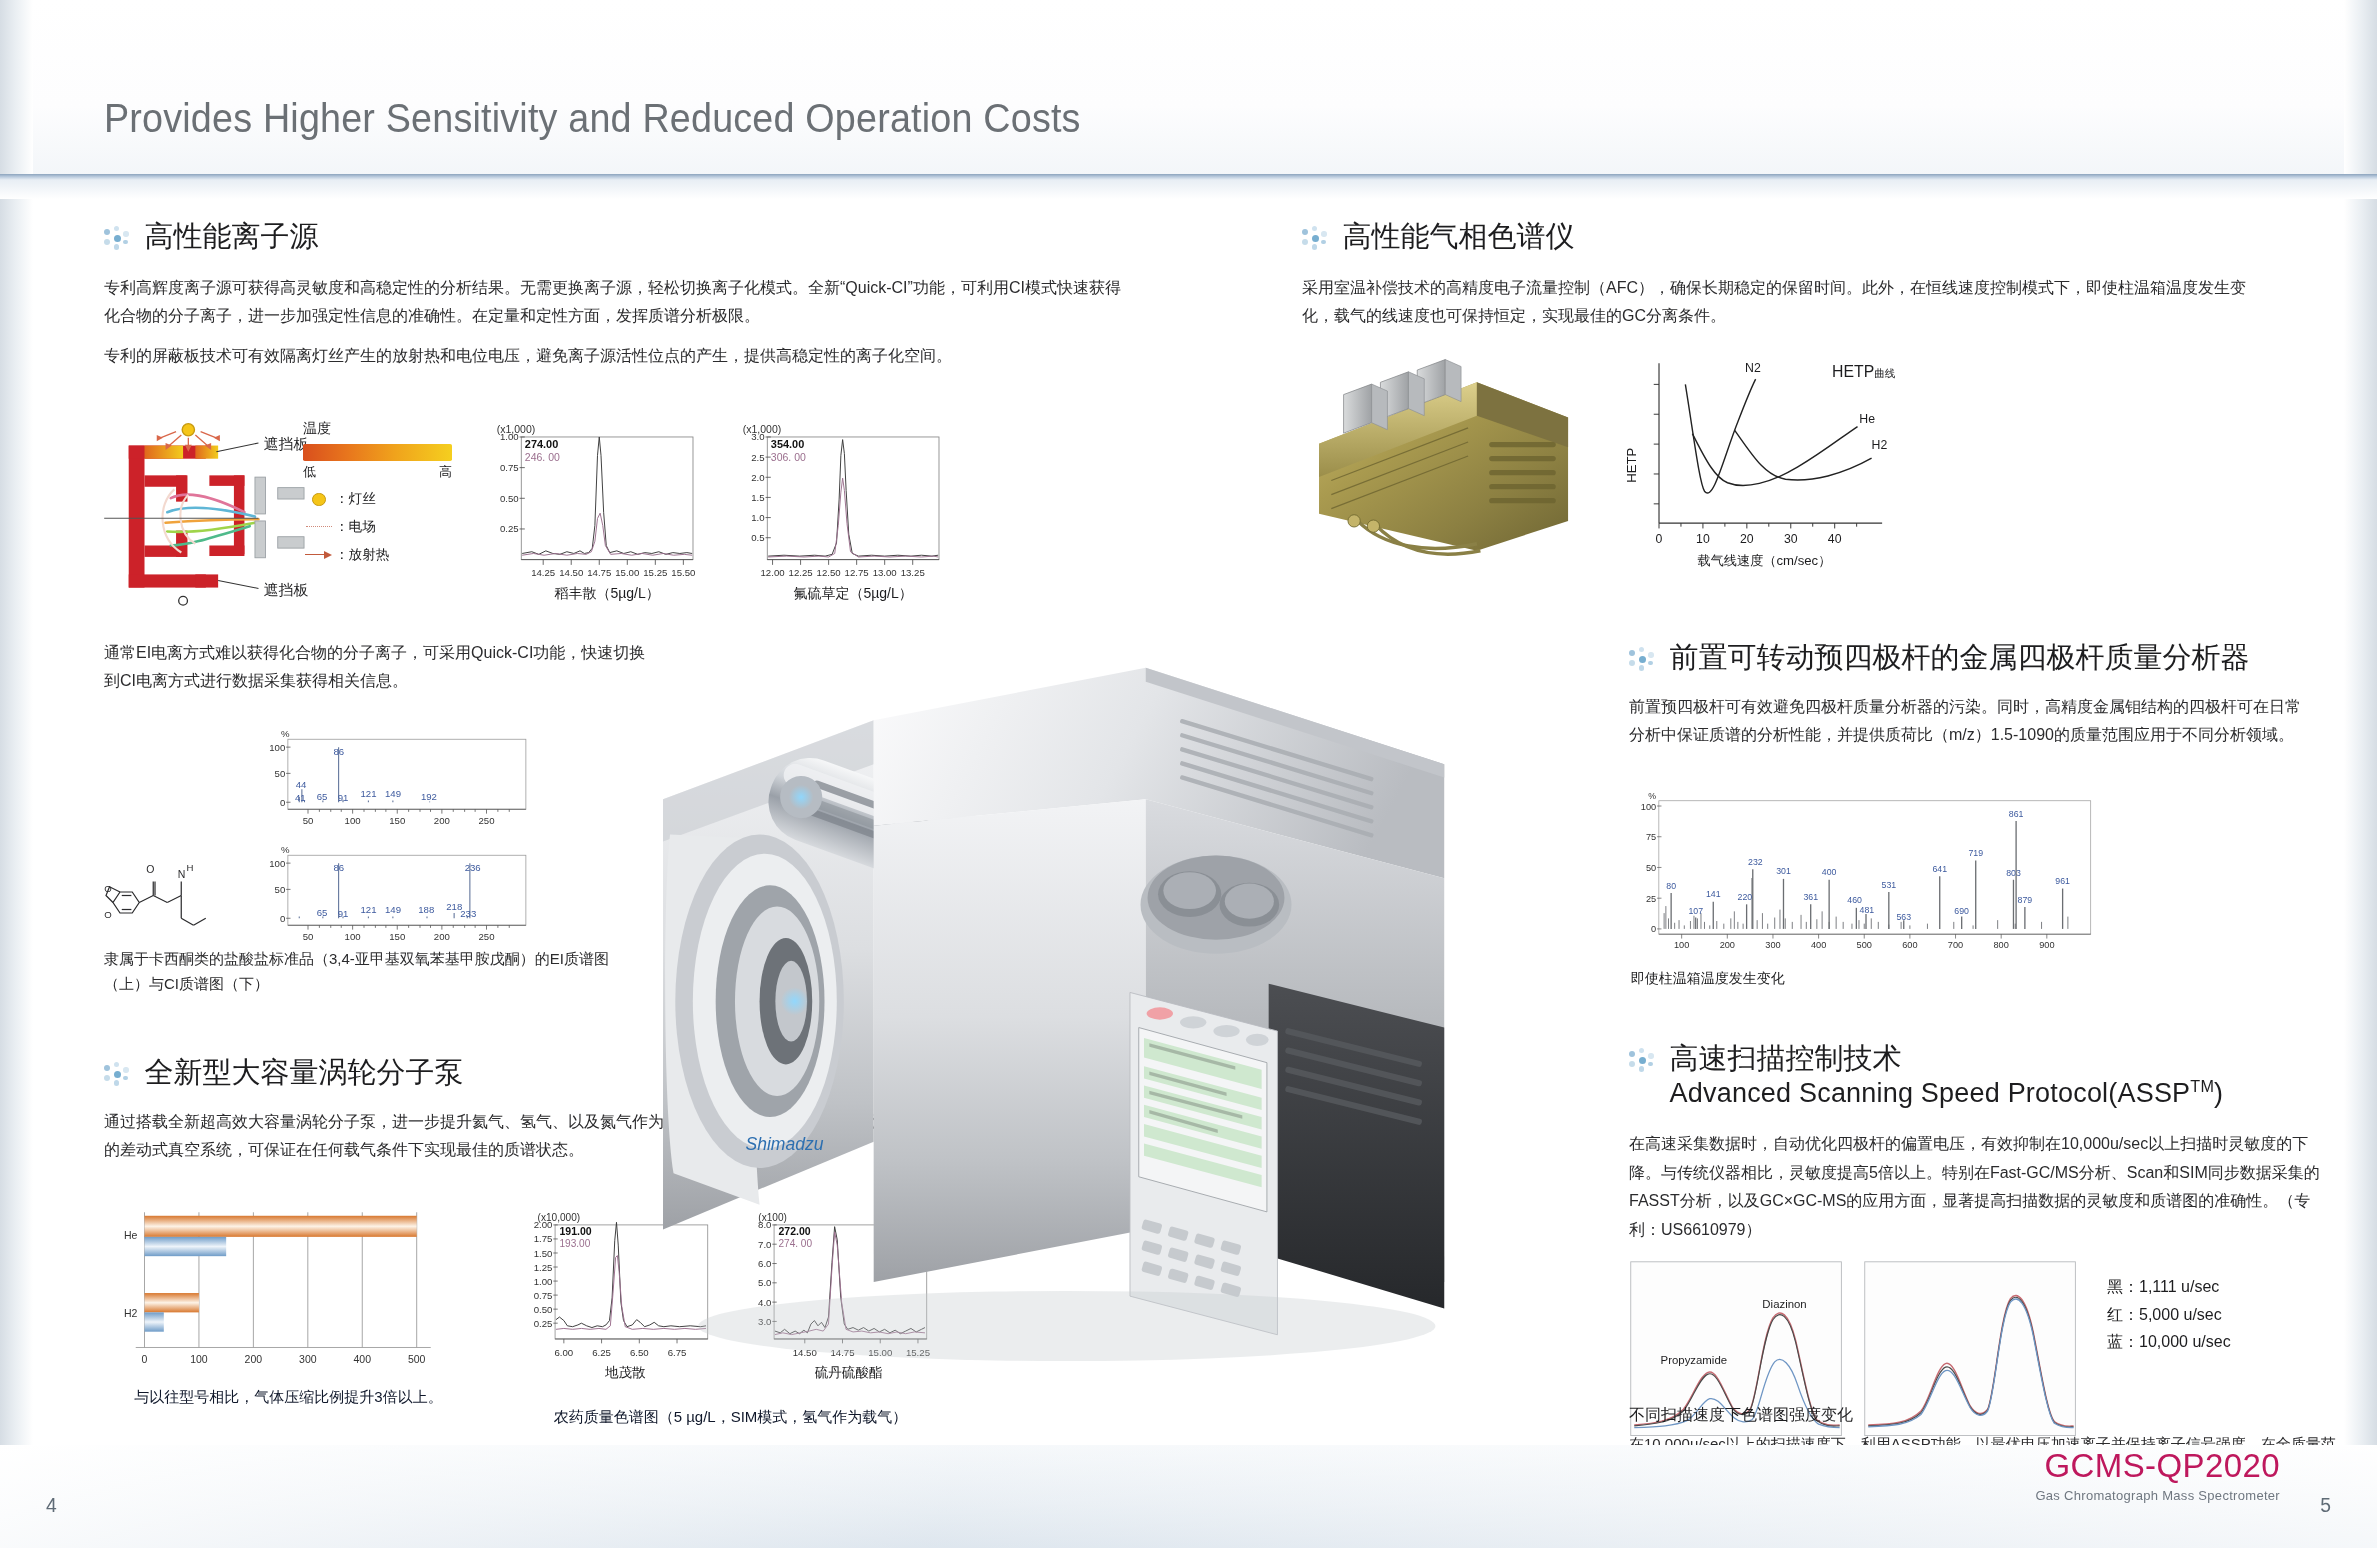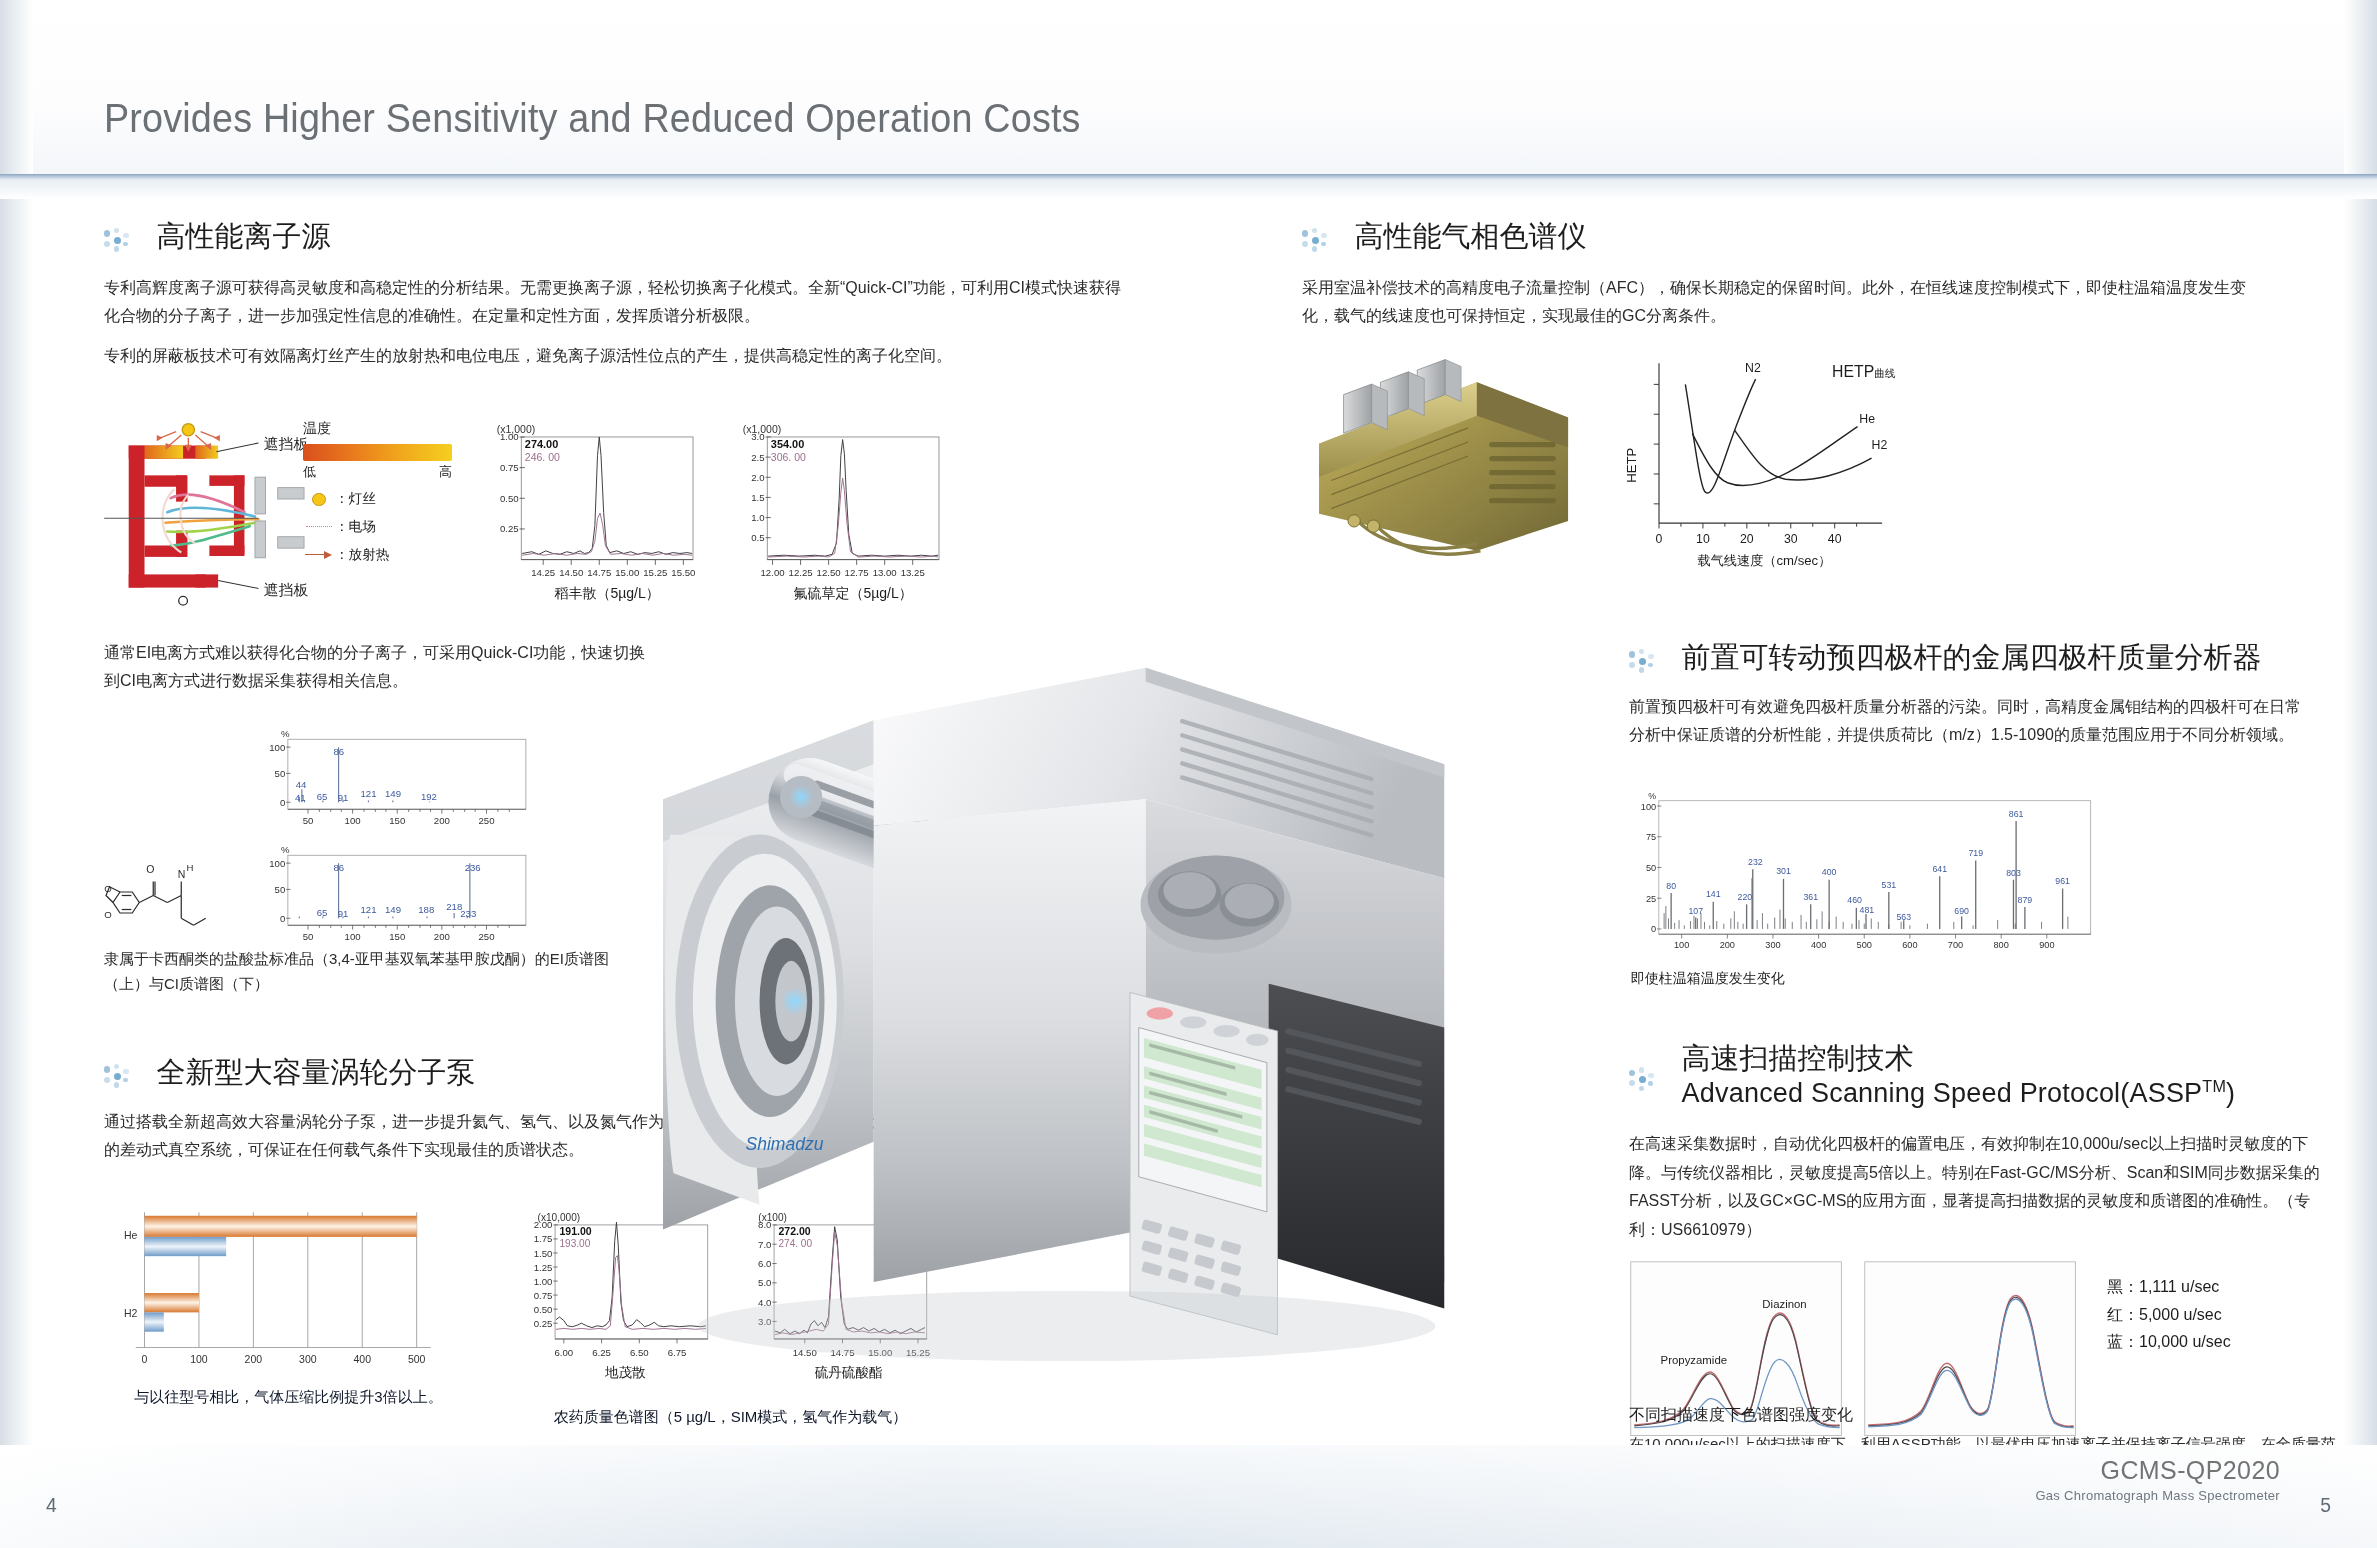--- a/index.html
+++ b/index.html
@@ -30,25 +30,25 @@
      transform:scaleX(.92);transform-origin:left center;
   }
   
   .footer-band{position:absolute;left:0;right:0;bottom:0;height:104px;
      background:linear-gradient(180deg,#ffffff 0%,#eef2f6 55%,#dde5ed 100%);}
   .footer-sheen{position:absolute;left:0;right:0;bottom:0;height:104px;
      background:linear-gradient(110deg,rgba(255,255,255,.85) 0%,rgba(223,232,240,.3) 40%,rgba(255,255,255,.7) 100%);}
   .pg-left{position:absolute;left:46px;bottom:32px;font-size:19.3px;color:#5f6b76;}
   .pg-right{position:absolute;right:46px;bottom:32px;font-size:19.3px;color:#5f6b76;}
   .brandblock{position:absolute;right:97px;bottom:46px;text-align:right;}
-  .brandblock .bmain{font-size:25px;color:#737373;letter-spacing:0.4px;}
+  .brandblock .bmain{font-size:33px;color:#be185d;letter-spacing:0.4px;}
   .brandblock .bsub{font-size:13px;color:#6f7780;letter-spacing:0.3px;margin-top:3.5px;}
 
   
-  .sec-head{display:flex;align-items:center;gap:28px;}
+  .sec-head{display:flex;align-items:flex-start;gap:16px;}
   .dots{width:24.6px;height:24.6px;position:relative;flex:0 0 24.6px;margin-top:8px;}
   .dots i{position:absolute;border-radius:50%;display:block;}
   .dots i:nth-child(1){left:0;top:2.6px;width:6.1px;height:6.1px;background:#9fc3dc;}
   .dots i:nth-child(2){left:0;top:13px;width:6.1px;height:6.1px;background:#c6dcea;}
   .dots i:nth-child(3){left:9.7px;top:0px;width:5.3px;height:5.3px;background:#cfe2ef;}
   .dots i:nth-child(4){left:9.7px;top:8.8px;width:7px;height:7px;background:#77aed0;}
   .dots i:nth-child(5){left:9.7px;top:18.4px;width:5.3px;height:5.3px;background:#bfd8e9;}
   .dots i:nth-child(6){left:19.3px;top:5.3px;width:5.3px;height:5.3px;background:#d8e7f1;}
   .dots i:nth-child(7){left:19.3px;top:14px;width:4.4px;height:4.4px;background:#b2d0e4;}
   .sec-title{font-size:29px;color:#1d1d1f;line-height:1.25;font-weight:400;}

